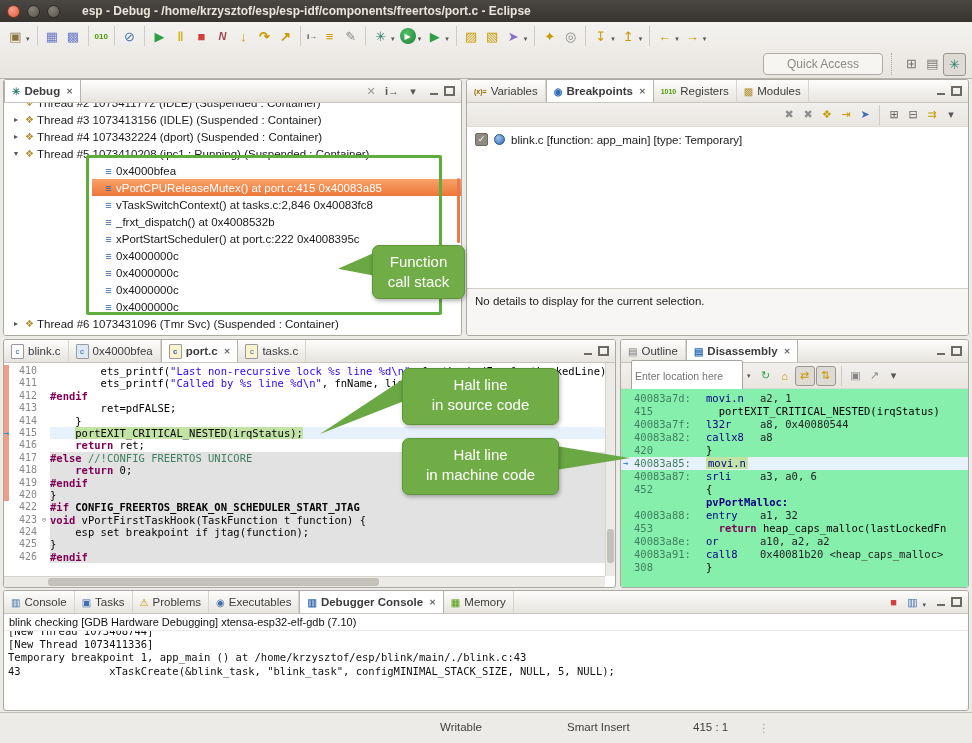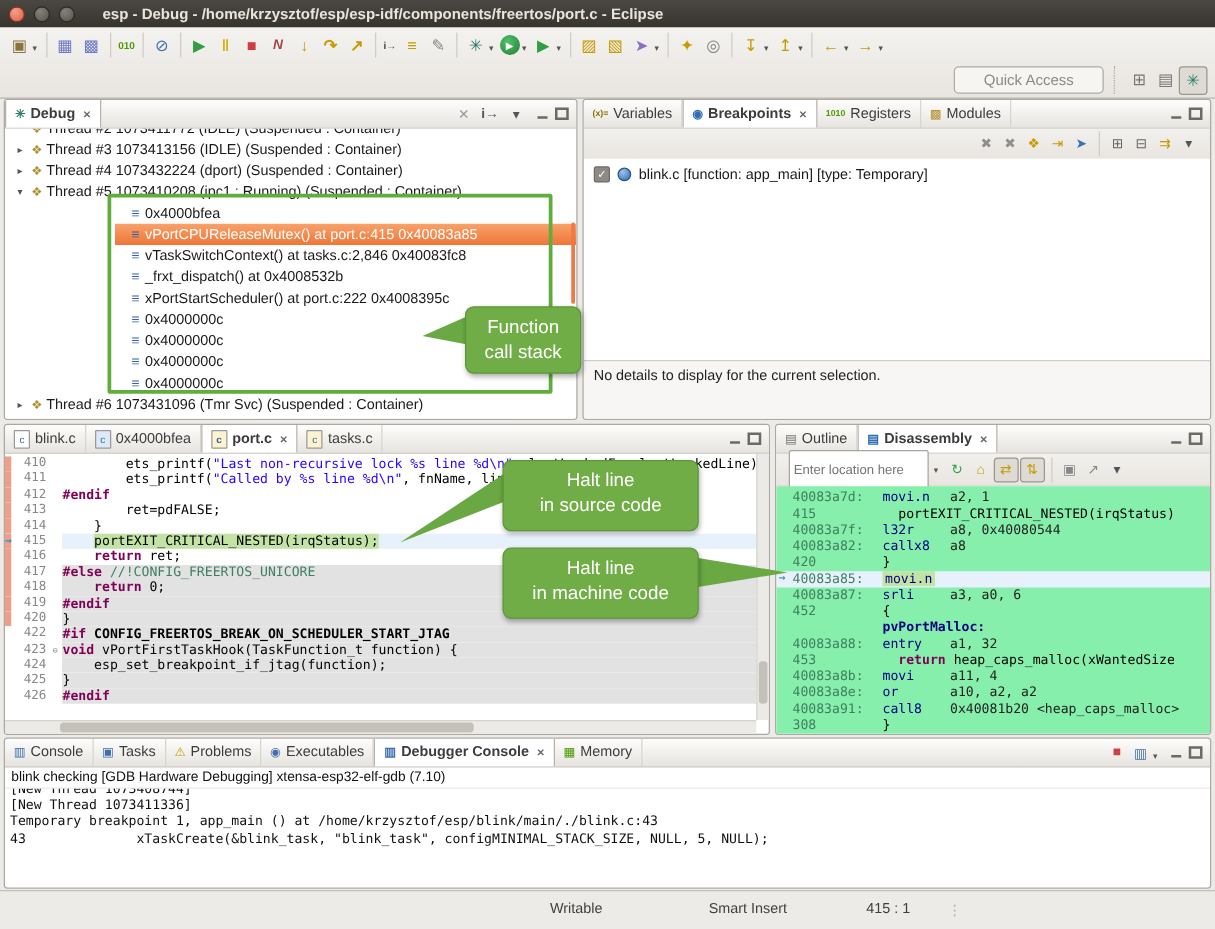--- a/index.html
+++ b/index.html
@@ -431,22 +431,21 @@
       <div class="d-row"><span class="daddr">40083a7d:</span><span class="dmn">movi.n</span><span class="dop">a2, 1</span></div>
       <div class="d-row"><span class="daddr">415</span><span class="dsrc"><span class="tk-p">  portEXIT_CRITICAL_NESTED(irqStatus)</span></span></div>
       <div class="d-row"><span class="daddr">40083a7f:</span><span class="dmn">l32r</span><span class="dop">a8, 0x40080544</span></div>
       <div class="d-row"><span class="daddr">40083a82:</span><span class="dmn">callx8</span><span class="dop">a8</span></div>
       <div class="d-row"><span class="daddr">420</span><span class="dsrc"><span class="tk-p">}</span></span></div>
       <div class="d-row ip"><span class="dmark">→</span><span class="daddr">40083a85:</span><span class="dmn"><span class="hl">movi.n</span></span><span class="dop"></span></div>
       <div class="d-row"><span class="daddr">40083a87:</span><span class="dmn">srli</span><span class="dop">a3, a0, 6</span></div>
       <div class="d-row"><span class="daddr">452</span><span class="dsrc"><span class="tk-p">{</span></span></div>
       <div class="d-row"><span class="daddr"></span><span class="dlabel">pvPortMalloc:</span></div>
       <div class="d-row"><span class="daddr">40083a88:</span><span class="dmn">entry</span><span class="dop">a1, 32</span></div>
-      <div class="d-row"><span class="daddr">453</span><span class="dsrc"><span class="tk-p">  </span><span class="tk-k">return</span><span class="tk-p"> heap_caps_malloc(xWantedSize</span></span></div>
-      <div class="d-row"><span class="daddr">40083a8b:</span><span class="dmn">movi</span><span class="dop">a11, 4</span></div>
+      <div class="d-row"><span class="daddr">453</span><span class="dsrc"><span class="tk-p">  </span><span class="tk-k">return</span><span class="tk-p"> heap_caps_malloc(lastLockedFn</span></span></div>
       <div class="d-row"><span class="daddr">40083a8e:</span><span class="dmn">or</span><span class="dop">a10, a2, a2</span></div>
       <div class="d-row"><span class="daddr">40083a91:</span><span class="dmn">call8</span><span class="dop">0x40081b20 &lt;heap_caps_malloc&gt;</span></div>
       <div class="d-row"><span class="daddr">308</span><span class="dsrc"><span class="tk-p">}</span></span></div>
     </div>
 </div>
 
 <div class="view" id="console-view">
   <div class="vhead">
     <span style="display:flex">
         <div class="vtab">

